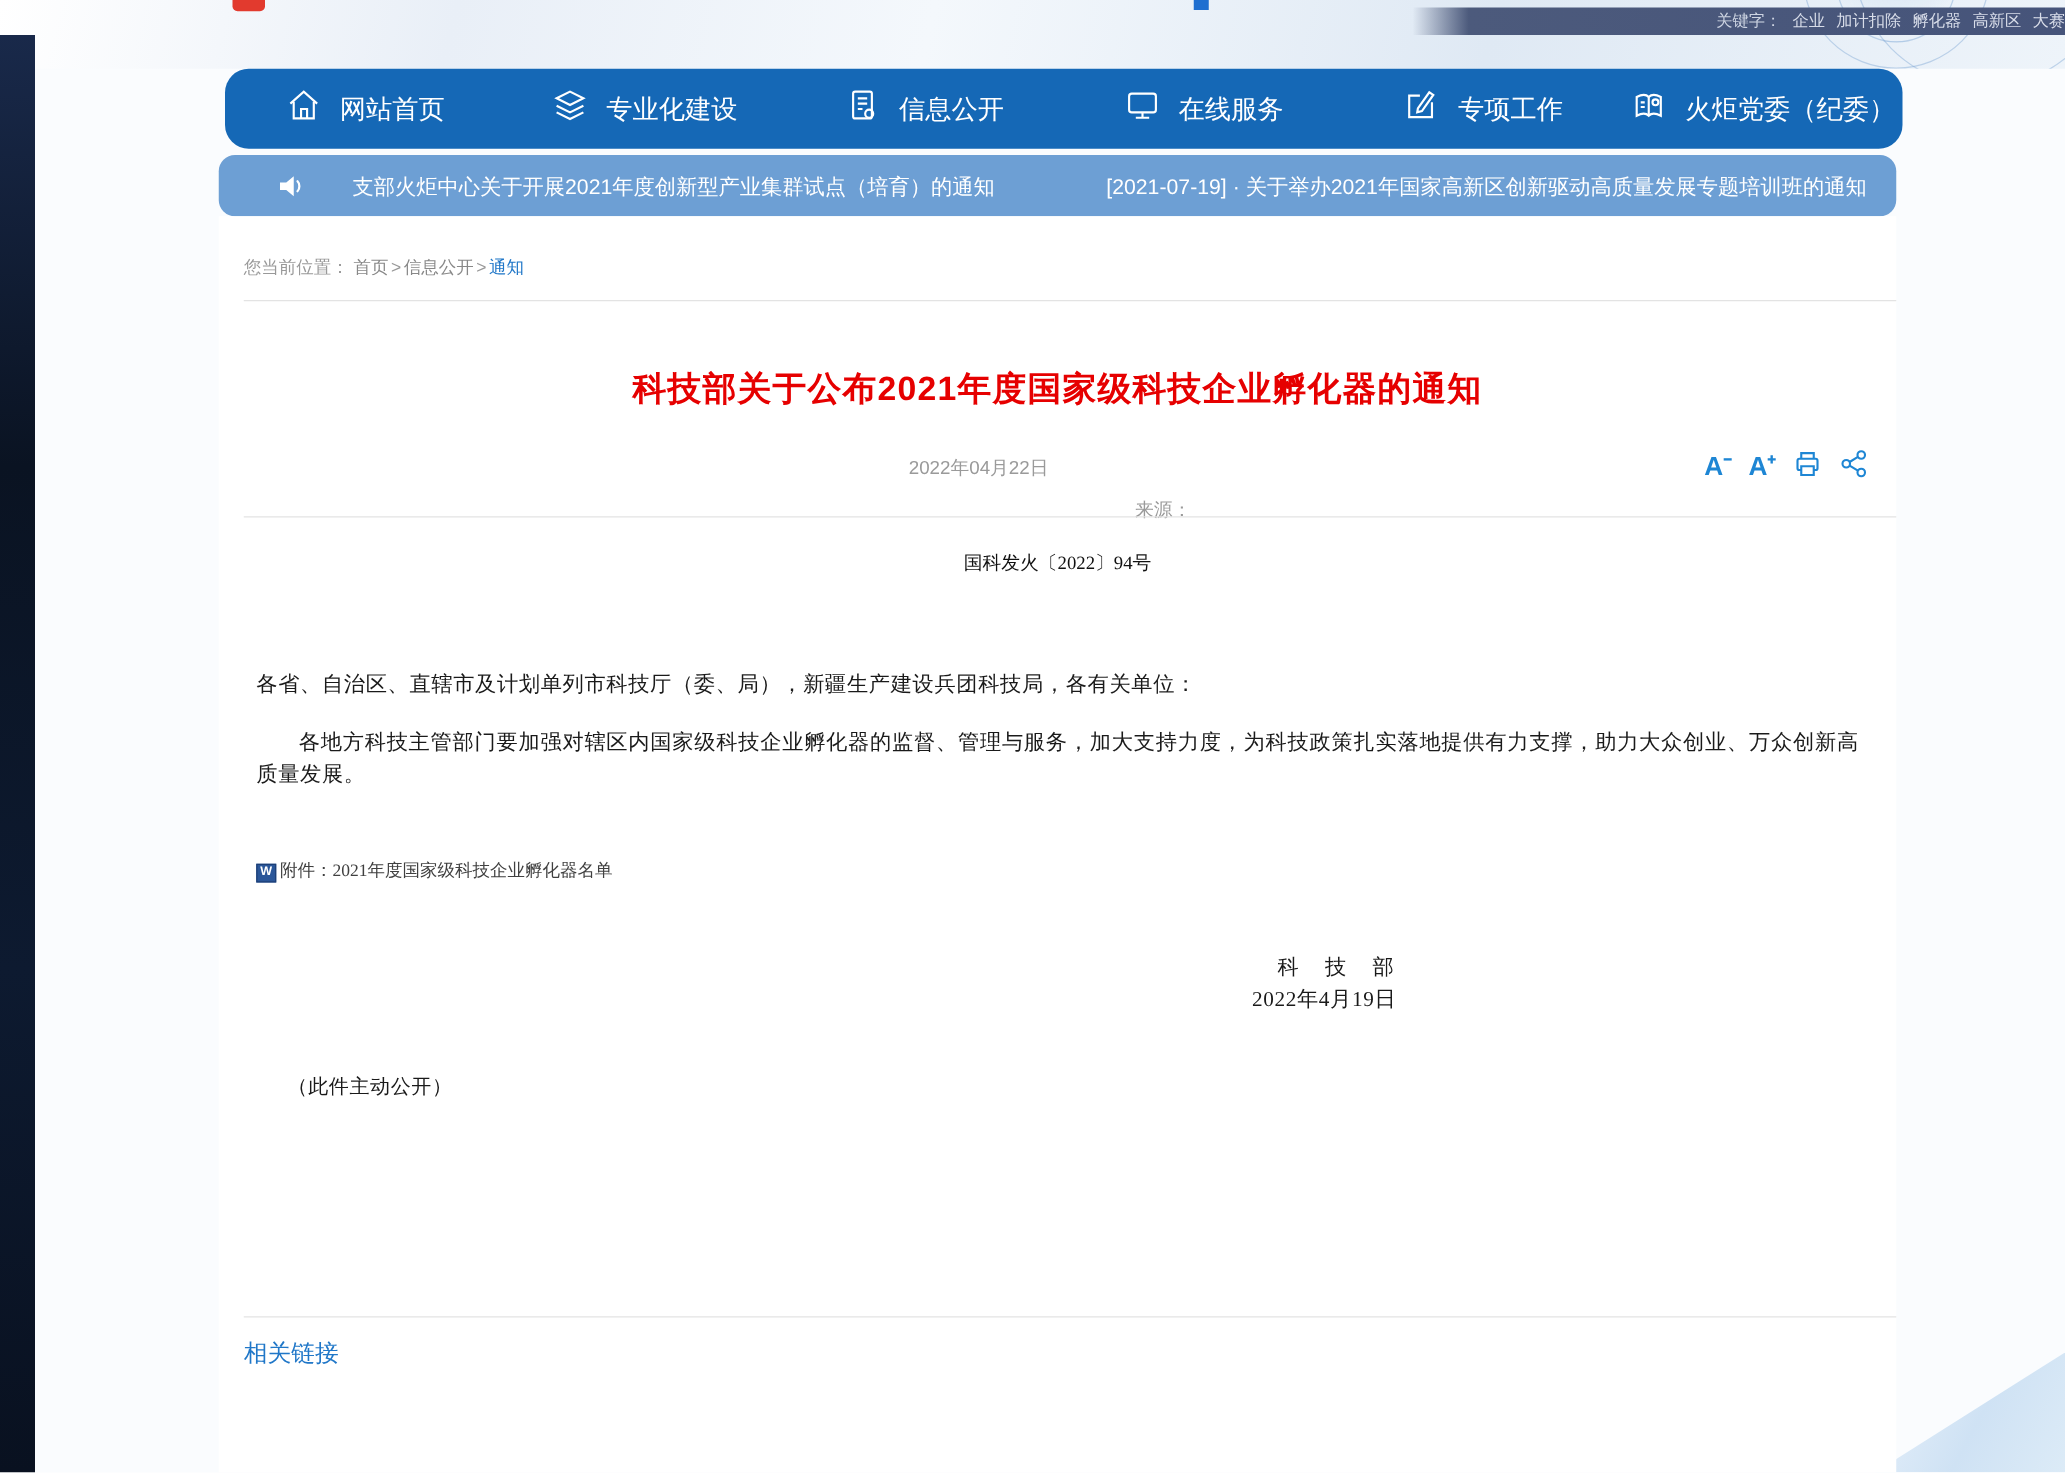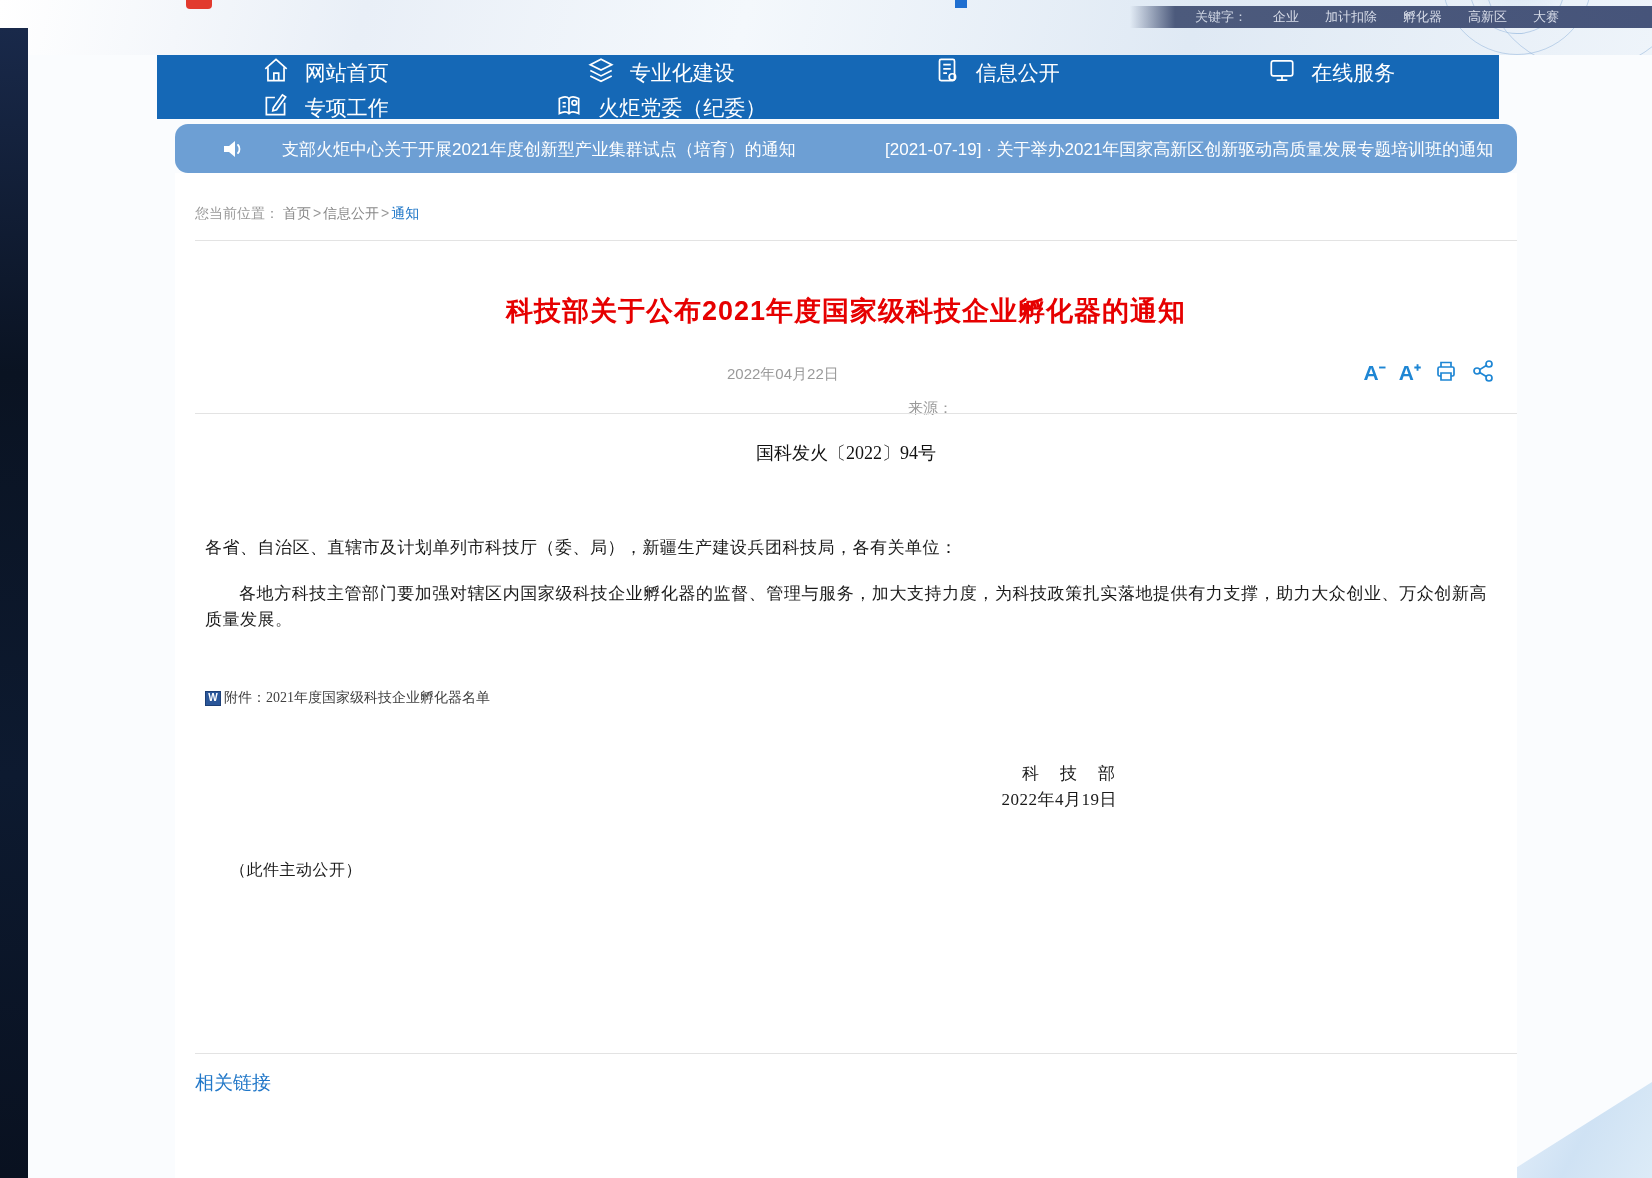--- a/index.html
+++ b/index.html
@@ -19,43 +19,43 @@
   .globe-ring { position:absolute; border-radius:50%; border:1px solid rgba(128,168,212,.45); }
   .globe-ring.r1 { width:150px; height:150px; right:60px; top:-95px; }
   .globe-ring.r2 { width:96px;  height:96px;  right:87px; top:-62px; background:radial-gradient(circle at 50% 20%, rgba(150,190,230,.35), rgba(150,190,230,0) 70%); }
   .globe-ring.r3 { width:210px; height:210px; right:-40px; top:-140px; }
   .logo-fragment { position:absolute; left:186px; top:0; width:26px; height:9px; background:#e23a2e; border-radius:0 0 4px 4px; }
   .blue-fragment { position:absolute; left:955px; top:0; width:12px; height:8px; background:#1f6fd0; }
 
   .keywords-bar {
     position:absolute; top:6px; left:1130px; right:0; height:22px;
     background:linear-gradient(90deg, rgba(76,90,124,0) 0, #4c5a7c 45px, #46547a 100%);
-    display:flex; align-items:center; gap:26px; padding-left:65px;
-    font-size:13px; color:#cdd4e2;
+    display:flex; align-items:center; gap:9px; padding-left:65px;
+    font-size:13px; color:#cdd4e2;justify-content:flex-end;
   }
   .keywords-bar .kw { color:#d8dde9; cursor:pointer; }
 
   
   .left-strip {
     position:absolute; left:0; top:28px; width:28px; bottom:0;
     background:linear-gradient(180deg,#19294a 0%,#0a1322 30%,#0d1a30 65%,#091120 100%);
   }
 
   
   .corner-wedge {
     position:absolute; right:0; bottom:0; width:152px; height:96px;
     clip-path:polygon(100% 0, 100% 100%, 0 100%);
     background:linear-gradient(118deg,#e9f2fb 0%,#cfe2f4 55%,#dcebf7 100%);
   }
 
   
   .nav {
-    position:absolute; left:157px; top:55px; width:1342px; height:64px;
+    position:absolute; left:180px; top:55px; width:1342px; height:64px;
     background:#1568b6;
-    display:grid; grid-template-columns:repeat(4,1fr); align-items:center;
+    display:grid; grid-template-columns:repeat(6,1fr); align-items:center;border-radius:19px;
   }
   .nav-item {
     display:flex; align-items:center; justify-content:center; gap:14px;
     color:#fff; font-size:21px; cursor:pointer; height:100%;
   }
   .nav-item svg { width:30px; height:30px; }
 
   
   .ticker {
     position:absolute; left:175px; top:124px; width:1342px; height:49px;
@@ -85,21 +85,21 @@
 
   .meta-row { position:absolute; top:186px; left:0; width:100%; height:32px; font-size:15px; color:#9a9a9a; }
   .meta-date   { position:absolute; left:552px; top:6px; }
   .meta-source { position:absolute; left:733px; top:6px;margin-top:34px; }
   .meta-tools  { position:absolute; right:22px; top:0; display:flex; align-items:center; gap:13px; }
   .font-btn { color:#1e86d4; font-size:21px; font-weight:700; cursor:pointer; line-height:1; }
   .meta-tools svg { width:24px; height:24px; cursor:pointer; }
 
   .doc-number {
     position:absolute; top:268px; left:0; width:100%; text-align:center;
-    font-family:"Liberation Serif", serif; font-size:18px; color:#111;
+    font-family:"Liberation Serif", serif; font-size:15px; color:#111;
   }
 
   .body-text {
     position:absolute; top:362px; left:30px; right:30px;
     font-family:"Liberation Serif", serif; font-size:17px; line-height:26px;
     color:#1a1a1a; letter-spacing:.5px;
   }
   .salutation { margin:0; }
   .para { margin:20px 0 0 0; text-indent:2em; text-align:justify; }
   .attachment { margin-top:52px; display:flex; align-items:center; gap:3px; font-size:14px; letter-spacing:0; }

